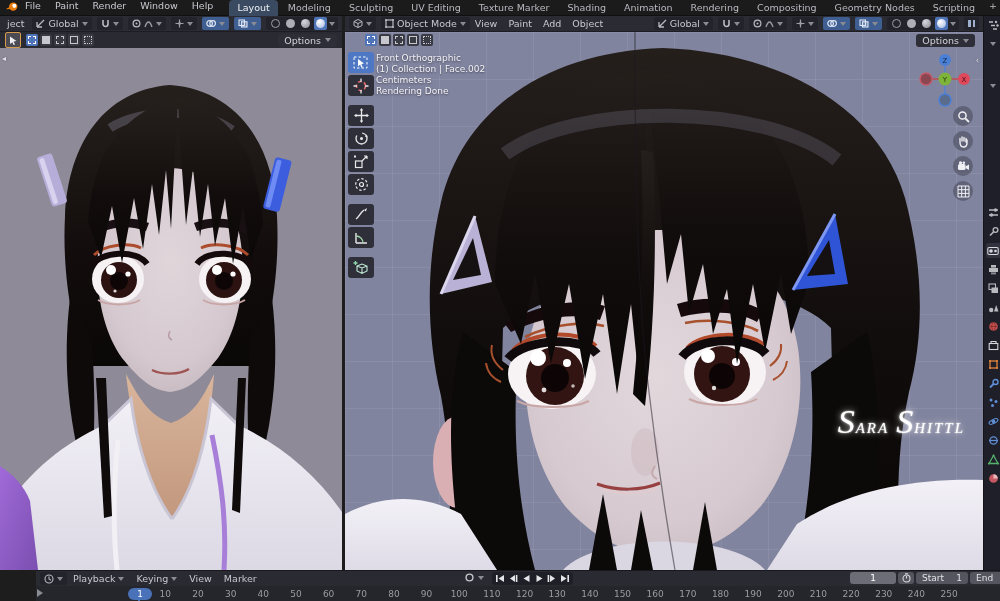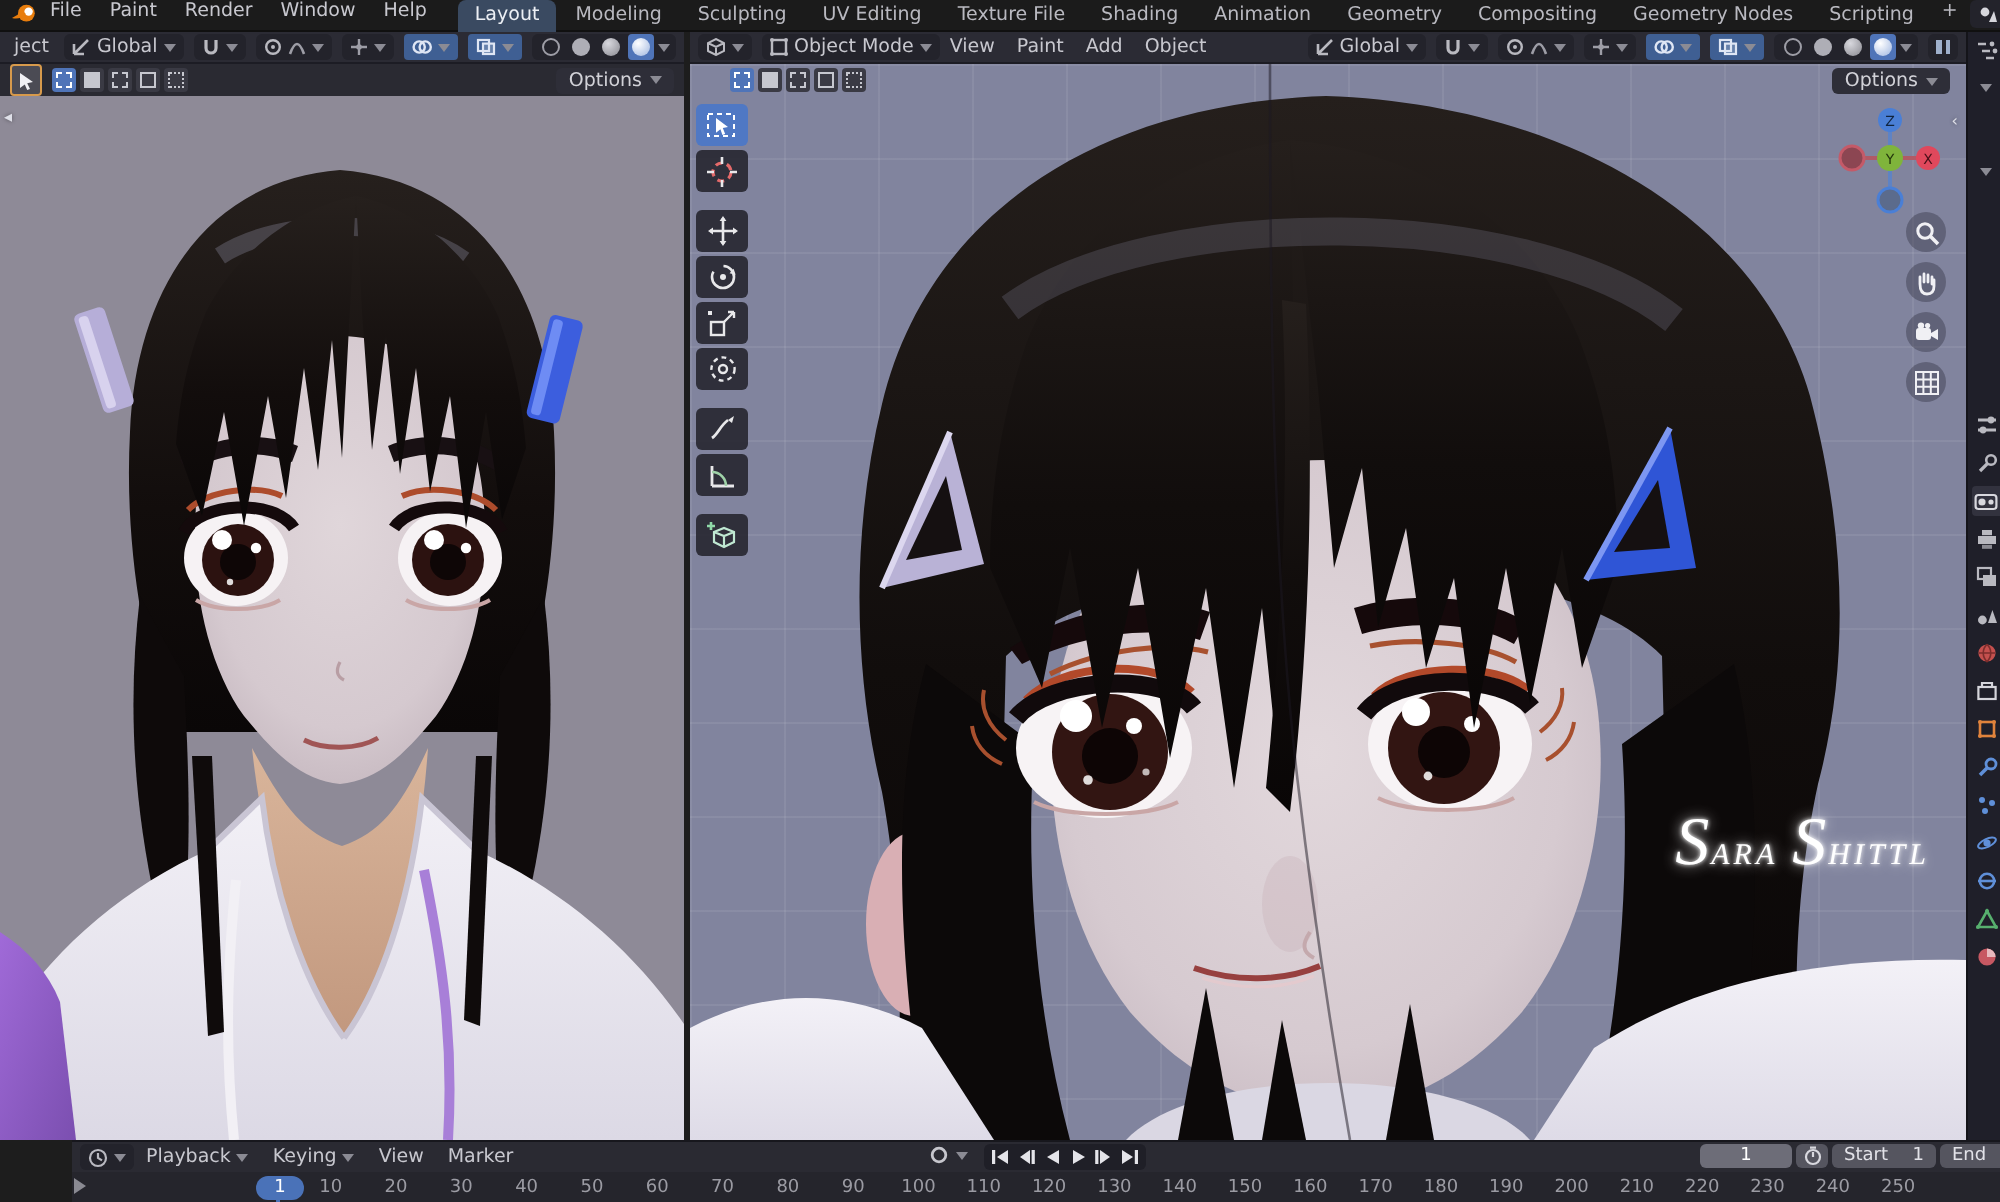--- a/index.html
+++ b/index.html
@@ -109,24 +109,24 @@
         <span class="tb-menu">Paint</span>
         <span class="tb-menu">Render</span>
         <span class="tb-menu">Window</span>
         <span class="tb-menu">Help</span>
       </div>
     <div class="ws-row">
         <span class="ws-tab active">Layout</span>
         <span class="ws-tab">Modeling</span>
         <span class="ws-tab">Sculpting</span>
         <span class="ws-tab">UV Editing</span>
-        <span class="ws-tab">Texture File</span>
+        <span class="ws-tab">Texture Marker</span>
         <span class="ws-tab">Shading</span>
         <span class="ws-tab">Animation</span>
-        <span class="ws-tab">Geometry</span>
+        <span class="ws-tab">Rendering</span>
         <span class="ws-tab">Compositing</span>
         <span class="ws-tab">Geometry Nodes</span>
         <span class="ws-tab">Scripting</span>
       </div>
     <span class="ws-add">+</span>
     <div class="scene-box">
       <span class="hicon">
         <svg width="10" height="9" viewBox="0 0 10 9">
             <circle cx="3.5" cy="3" r="2.2" fill="#d6d6dc"></circle>
             <path d="M5.5,8 L8,2.5 L9.5,8 Z" fill="#d6d6dc"></path>
@@ -559,20 +559,26 @@
           </span>
         <span class="mode">
             <span class="sq" style="border-style:dotted;"></span>
           </span>
       </div>
       <span class="optbtn optionsR">
         <span>Options</span>
         <span class="caret"></span>
       </span>
 
+      <div class="vtext">
+        <div>Front Orthographic</div>
+        <div>(1) Collection | Face.002</div>
+        <div>Centimeters</div>
+        <div>Rendering Done</div>
+      </div>
 
       <div class="toolbar">
         <span class="tbtn active">
             <svg width="16" height="14" viewBox="0 0 16 14">
               <rect x="1" y="1" width="13" height="11" stroke="#fff" stroke-width="1" stroke-dasharray="2.5 2" fill="none"></rect>
               <path d="M5,3 L11,7.5 L8.4,8 L9.6,11 L8.2,11.5 L7.2,8.6 L5,10.4 Z" fill="#fff"></path>
             </svg>
           </span>
         <span class="tbtn">
             <svg width="16" height="16" viewBox="0 0 16 16">

